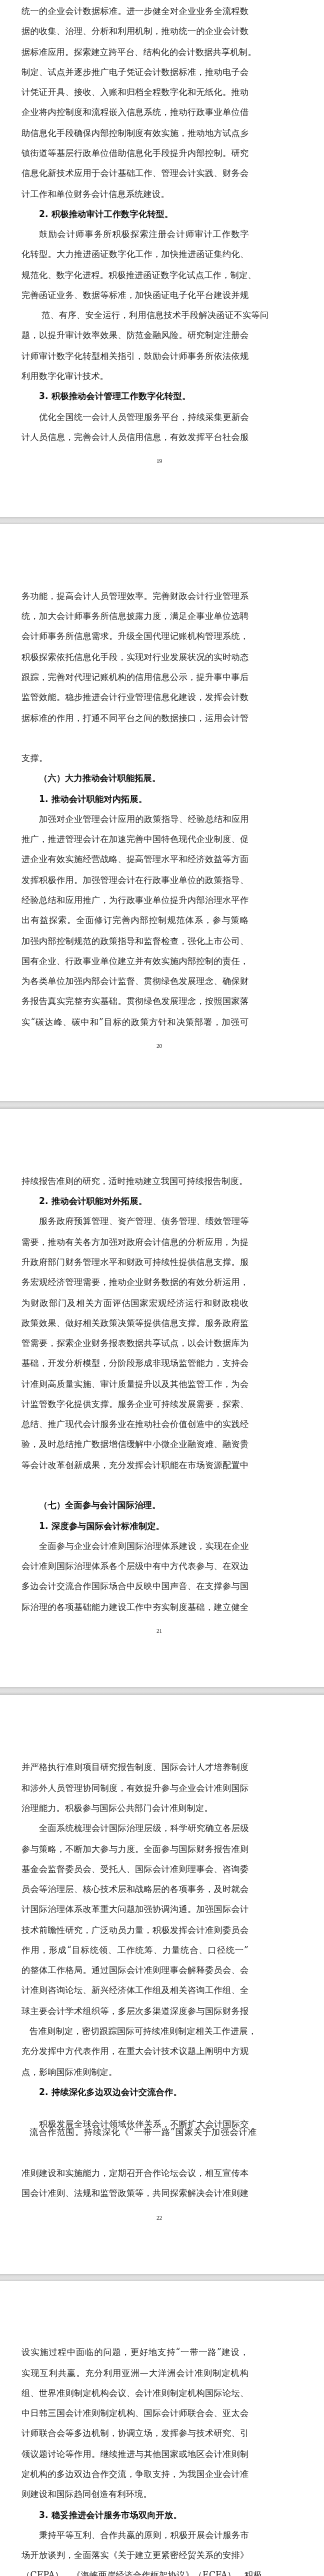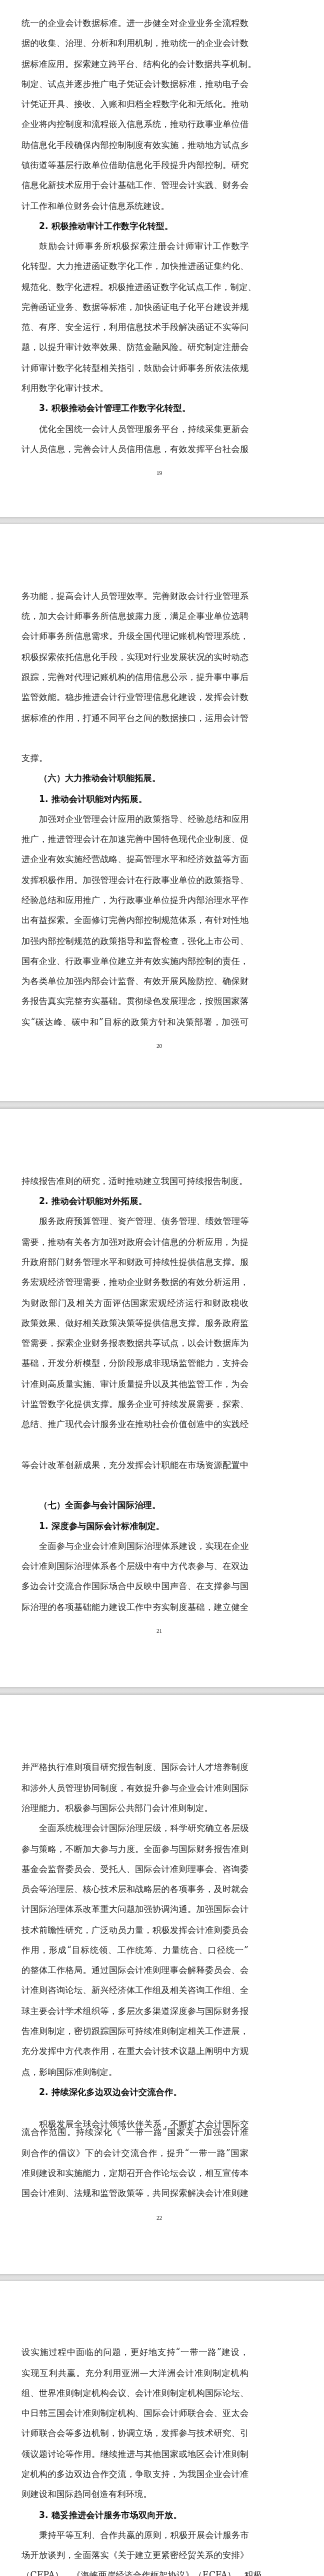--- a/index.html
+++ b/index.html
@@ -14,37 +14,37 @@
   .page-num { position: absolute; left: 149px; width: 20.6px; text-align: center;
               font-family: "Liberation Serif", "DejaVu Serif", serif; font-size: 5.7px; color: #222; }
   .sep { position: absolute; left: 0; width: 325px; height: 7.2px;
          background: linear-gradient(#c9c9c9, #dedede 30%, #e2e2e2 70%, #cfcfcf); }
   .sep::after { content: ""; position: absolute; left: 0; right: 0; bottom: -0.5px; height: 0.5px; background: #6a6a6a; opacity: .35; }
 </style>
 </head>
 <body>
 
 <div id="doc">
-    <section class="page" style="top: 12px; height: 580px;">
+    <section class="page" style="top: 0px; height: 580px;">
       <div class="line justify" style="top: 4.1px;">统一的企业会计数据标准。进一步健全对企业业务全流程数</div>
       <div class="line justify" style="top: 24.4px;">据的收集、治理、分析和利用机制，推动统一的企业会计数</div>
       <div class="line justify" style="top: 45px;">据标准应用。探索建立跨平台、结构化的会计数据共享机制。</div>
       <div class="line justify" style="top: 65px;">制定、试点并逐步推广电子凭证会计数据标准，推动电子会</div>
       <div class="line justify" style="top: 85px;">计凭证开具、接收、入账和归档全程数字化和无纸化。推动</div>
       <div class="line justify" style="top: 105px;">企业将内控制度和流程嵌入信息系统，推动行政事业单位借</div>
       <div class="line justify" style="top: 126px;">助信息化手段确保内部控制制度有效实施，推动地方试点乡</div>
       <div class="line justify" style="top: 146px;">镇街道等基层行政单位借助信息化手段提升内部控制。研究</div>
       <div class="line justify" style="top: 166px;">信息化新技术应用于会计基础工作、管理会计实践、财务会</div>
       <div class="line" style="top: 187px;">计工作和单位财务会计信息系统建设。</div>
       <div class="line indent bold" style="top: 207px;">2. 积极推动审计工作数字化转型。</div>
       <div class="line indent justify" style="top: 227px;">鼓励会计师事务所积极探索注册会计师审计工作数字</div>
       <div class="line justify" style="top: 247px;">化转型。大力推进函证数字化工作，加快推进函证集约化、</div>
       <div class="line justify" style="top: 268px;">规范化、数字化进程。积极推进函证数字化试点工作，制定、</div>
       <div class="line justify" style="top: 288px;">完善函证业务、数据等标准，加快函证电子化平台建设并规</div>
-      <div class="line justify" style="top: 308px;">范、有序、安全运行，利用信息技术手段解决函证不实等问</div>
+      <div class="line justify" style="top: 308px; margin-left: 20px;">范、有序、安全运行，利用信息技术手段解决函证不实等问</div>
       <div class="line justify" style="top: 328px;">题，以提升审计效率效果、防范金融风险。研究制定注册会</div>
       <div class="line justify" style="top: 349px;">计师审计数字化转型相关指引，鼓励会计师事务所依法依规</div>
       <div class="line" style="top: 369px;">利用数字化审计技术。</div>
       <div class="line indent bold" style="top: 389px;">3. 积极推动会计管理工作数字化转型。</div>
       <div class="line indent justify" style="top: 410px;">优化全国统一会计人员管理服务平台，持续采集更新会</div>
       <div class="line justify" style="top: 430px;">计人员信息，完善会计人员信用信息，有效发挥平台社会服</div>
       <div class="page-num" style="top: 458px;">19</div>
     </section>
     <div class="sep" style="top: 517px;"></div>
     <section class="page" style="top: 524px; height: 578px;">
@@ -56,43 +56,44 @@
       <div class="line justify" style="top: 166px;">监管效能。稳步推进会计行业管理信息化建设，发挥会计数</div>
       <div class="line justify" style="top: 187px;">据标准的作用，打通不同平台之间的数据接口，运用会计管</div>
       <div class="line" style="top: 227px;">支撑。</div>
       <div class="line indent bold" style="top: 247px;">（六）大力推动会计职能拓展。</div>
       <div class="line indent bold" style="top: 268px;">1. 推动会计职能对内拓展。</div>
       <div class="line indent justify" style="top: 288px;">加强对企业管理会计应用的政策指导、经验总结和应用</div>
       <div class="line justify" style="top: 308px;">推广，推进管理会计在加速完善中国特色现代企业制度、促</div>
       <div class="line justify" style="top: 328px;">进企业有效实施经营战略、提高管理水平和经济效益等方面</div>
       <div class="line justify" style="top: 349px;">发挥积极作用。加强管理会计在行政事业单位的政策指导、</div>
       <div class="line justify" style="top: 369px;">经验总结和应用推广，为行政事业单位提升内部治理水平作</div>
-      <div class="line justify" style="top: 389px;">出有益探索。全面修订完善内部控制规范体系，有针对性地</div>
+      <div class="line justify" style="top: 389px;">出有益探索。全面修订完善内部控制规范体系，参与策略</div>
       <div class="line justify" style="top: 410px;">加强内部控制规范的政策指导和监督检查，强化上市公司、</div>
       <div class="line justify" style="top: 430px;">国有企业、行政事业单位建立并有效实施内部控制的责任，</div>
-      <div class="line justify" style="top: 450px;">为各类单位加强内部会计监督、有效开展风险防控、确保财</div>
+      <div class="line justify" style="top: 450px;">为各类单位加强内部会计监督、贯彻绿色发展理念、确保财</div>
       <div class="line justify" style="top: 470px;">务报告真实完整夯实基础。贯彻绿色发展理念，按照国家落</div>
       <div class="line justify" style="top: 491px;">实“碳达峰、碳中和”目标的政策方针和决策部署，加强可</div>
       <div class="page-num" style="top: 519px;">20</div>
     </section>
     <div class="sep" style="top: 1101px;"></div>
     <section class="page" style="top: 1109px; height: 579px;">
       <div class="line" style="top: 65px;">持续报告准则的研究，适时推动建立我国可持续报告制度。</div>
       <div class="line indent bold" style="top: 85px;">2. 推动会计职能对外拓展。</div>
       <div class="line indent justify" style="top: 105px;">服务政府预算管理、资产管理、债务管理、绩效管理等</div>
       <div class="line justify" style="top: 146px;">升政府部门财务管理水平和财政可持续性提供信息支撑。服</div>
       <div class="line justify" style="top: 126px;">需要，推动有关各方加强对政府会计信息的分析应用，为提</div>
       <div class="line justify" style="top: 166px;">务宏观经济管理需要，推动企业财务数据的有效分析运用，</div>
       <div class="line justify" style="top: 187px;">为财政部门及相关方面评估国家宏观经济运行和财政税收</div>
       <div class="line justify" style="top: 207px;">政策效果、做好相关政策决策等提供信息支撑。服务政府监</div>
       <div class="line justify" style="top: 227px;">管需要，探索企业财务报表数据共享试点，以会计数据库为</div>
       <div class="line justify" style="top: 247px;">基础，开发分析模型，分阶段形成非现场监管能力，支持会</div>
       <div class="line justify" style="top: 268px;">计准则高质量实施、审计质量提升以及其他监管工作，为会</div>
       <div class="line justify" style="top: 288px;">计监管数字化提供支撑。服务企业可持续发展需要，探索、</div>
       <div class="line justify" style="top: 308px;">总结、推广现代会计服务业在推动社会价值创造中的实践经</div>
+      <div class="line justify" style="top: 328px;">验，及时总结推广数据增信缓解中小微企业融资难、融资贵</div>
       <div class="line justify" style="top: 349px;">等会计改革创新成果，充分发挥会计职能在市场资源配置中</div>
       <div class="line indent bold" style="top: 389px;">（七）全面参与会计国际治理。</div>
       <div class="line indent bold" style="top: 410px;">1. 深度参与国际会计标准制定。</div>
       <div class="line indent justify" style="top: 430px;">全面参与企业会计准则国际治理体系建设，实现在企业</div>
       <div class="line justify" style="top: 450px;">会计准则国际治理体系各个层级中有中方代表参与、在双边</div>
       <div class="line justify" style="top: 470px;">多边会计交流合作国际场合中反映中国声音、在支撑参与国</div>
       <div class="line justify" style="top: 491px;">际治理的各项基础能力建设工作中夯实制度基础，建立健全</div>
       <div class="page-num" style="top: 519px;">21</div>
     </section>
     <div class="sep" style="top: 1687px;"></div>
@@ -103,27 +104,26 @@
       <div class="line indent justify" style="top: 126px;">全面系统梳理会计国际治理层级，科学研究确立各层级</div>
       <div class="line justify" style="top: 147px;">参与策略，不断加大参与力度。全面参与国际财务报告准则</div>
       <div class="line justify" style="top: 167px;">基金会监督委员会、受托人、国际会计准则理事会、咨询委</div>
       <div class="line justify" style="top: 187px;">员会等治理层、核心技术层和战略层的各项事务，及时就会</div>
       <div class="line justify" style="top: 207px;">计国际治理体系改革重大问题加强协调沟通。加强国际会计</div>
       <div class="line justify" style="top: 228px;">技术前瞻性研究，广泛动员力量，积极发挥会计准则委员会</div>
       <div class="line justify" style="top: 248px;">作用，形成“目标统领、工作统筹、力量统合、口径统一”</div>
       <div class="line justify" style="top: 268px;">的整体工作格局。通过国际会计准则理事会解释委员会、会</div>
       <div class="line justify" style="top: 288px;">计准则咨询论坛、新兴经济体工作组及相关咨询工作组、全</div>
       <div class="line justify" style="top: 309px;">球主要会计学术组织等，多层次多渠道深度参与国际财务报</div>
-      <div class="line justify" style="top: 329px;">告准则制定，密切跟踪国际可持续准则制定相关工作进展，</div>
+      <div class="line justify" style="top: 329px; margin-left: 8px;">告准则制定，密切跟踪国际可持续准则制定相关工作进展，</div>
       <div class="line justify" style="top: 349px;">充分发挥中方代表作用，在重大会计技术议题上阐明中方观</div>
       <div class="line" style="top: 370px;">点，影响国际准则制定。</div>
       <div class="line indent bold" style="top: 390px;">2. 持续深化多边双边会计交流合作。</div>
       <div class="line indent justify" style="top: 410px; margin-top: 12px;">积极发展全球会计领域伙伴关系，不断扩大会计国际交</div>
-      <div class="line justify" style="top: 430px;">流合作范围。持续深化《“一带一路”国家关于加强会计准</div>
-      <div class="line justify" style="top: 451px;">则合作的倡议》下的会计交流合作，提升“一带一路”国家</div>
+      <div class="line justify" style="top: 430px; margin-left: 8px;">流合作范围。持续深化《“一带一路”国家关于加强会计准</div>
       <div class="line justify" style="top: 471px;">准则建设和实施能力，定期召开合作论坛会议，相互宣传本</div>
       <div class="line justify" style="top: 491px;">国会计准则、法规和监管政策等，共同探索解决会计准则建</div>
       <div class="page-num" style="top: 520px;">22</div>
     </section>
     <div class="sep" style="top: 2274px;"></div>
     <section class="page" style="top: 2281px; height: 580px;">
       <div class="line justify" style="top: 64px;">设实施过程中面临的问题，更好地支持“一带一路”建设，</div>
       <div class="line justify" style="top: 85px;">实现互利共赢。充分利用亚洲—大洋洲会计准则制定机构</div>
       <div class="line justify" style="top: 105px;">组、世界准则制定机构会议、会计准则制定机构国际论坛、</div>
       <div class="line justify" style="top: 125px;">中日韩三国会计准则制定机构、国际会计师联合会、亚太会</div>

